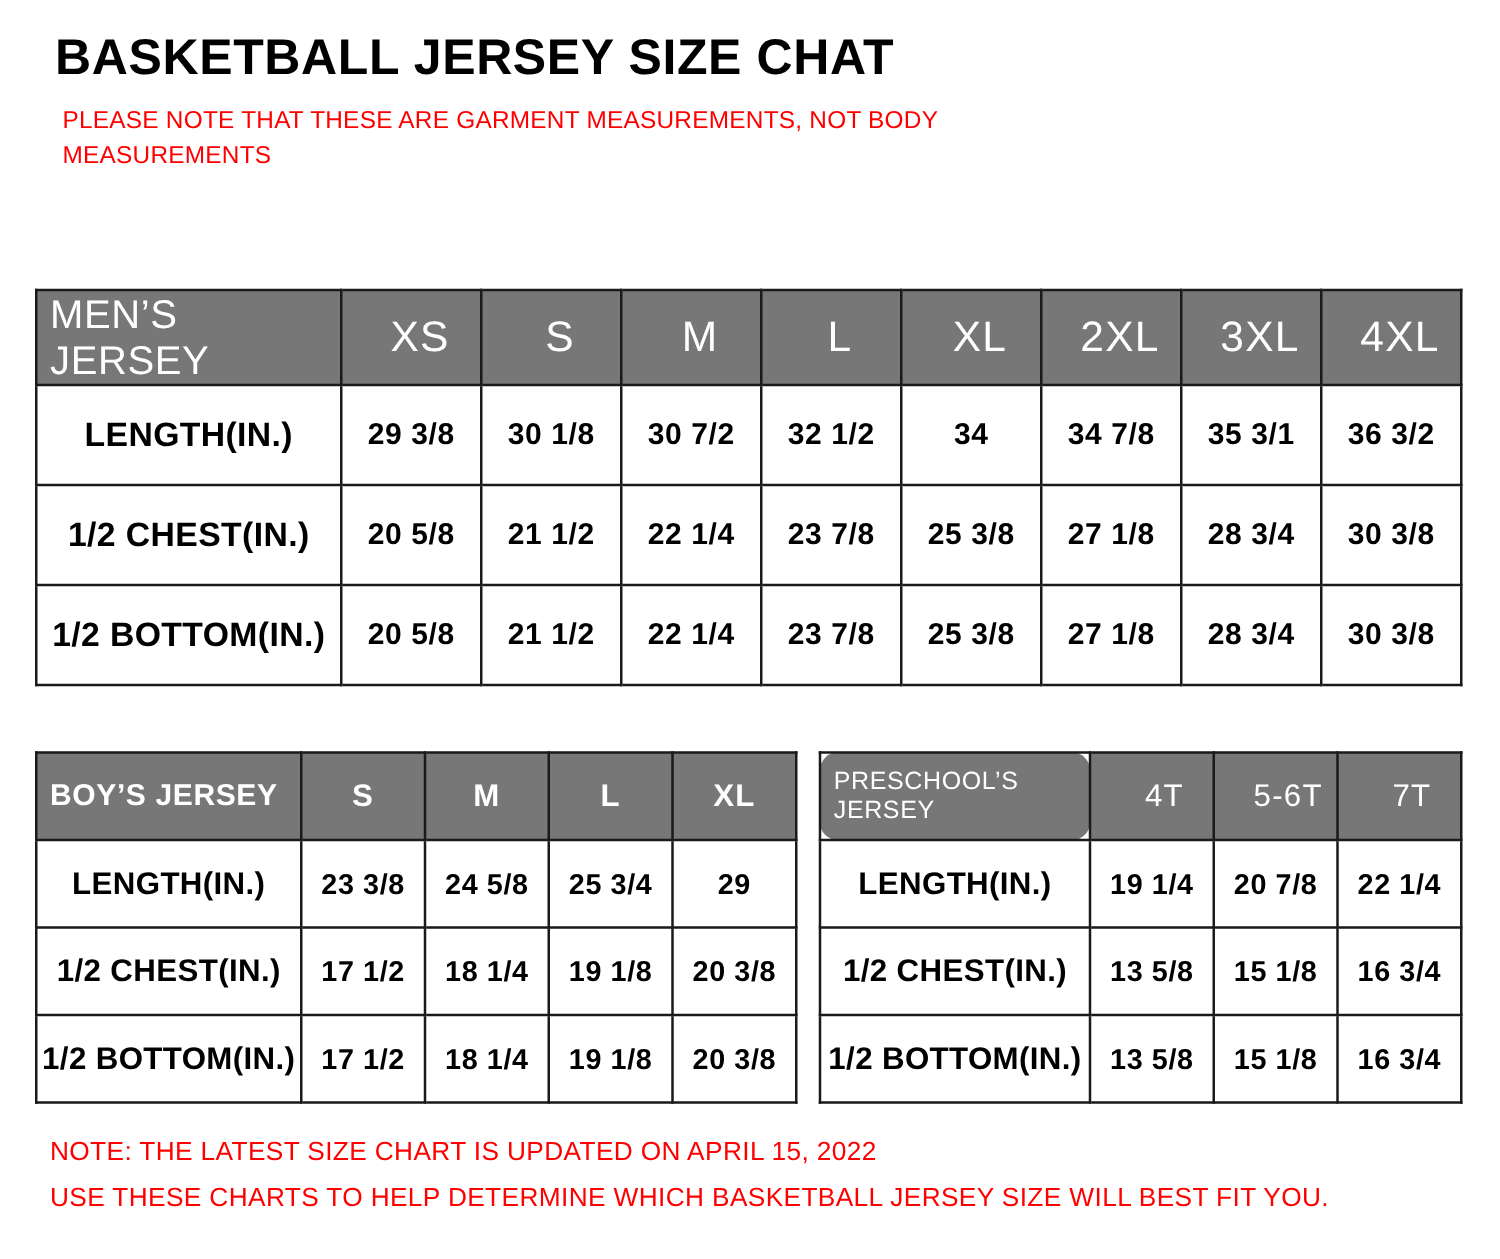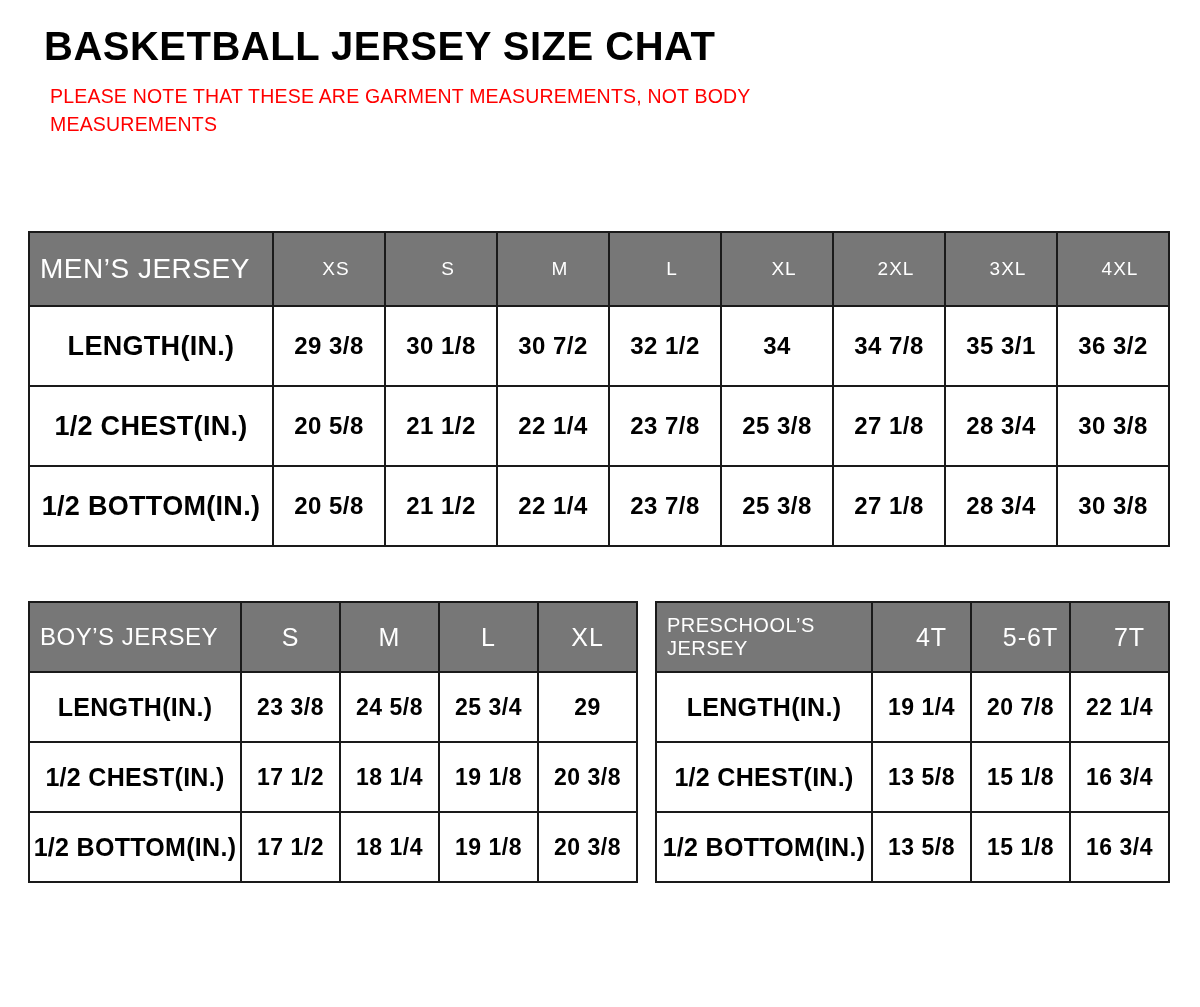--- a/index.html
+++ b/index.html
@@ -61,26 +61,26 @@
   .men-wrap {
     position: absolute;
     left: 28px;
     top: 207px;
   }
   .men-table {
     width: 1140px;
   }
   .men-table .hdr td {
     height: 72px;
-    font-size: 19px;
+    font-size: 34px;
     letter-spacing: 1px;
     padding-left: 14px;
   }
   .men-table .hdr td.rowlabel {
-    font-size: 28px;
+    font-size: 32px;
     letter-spacing: 0.5px;
     padding-left: 10px;
     text-align: left;
   }
   .men-table td.rowlabel {
     font-size: 27px;
     text-align: center;
     letter-spacing: 0.3px;
   }
   .men-table tbody td {
@@ -107,38 +107,40 @@
     letter-spacing: 0.5px;
   }
   .boy-table td.rowlabel {
     font-size: 25px;
     letter-spacing: 0.3px;
   }
   .boy-table tbody td {
     height: 68px;
     font-size: 23px;
     letter-spacing: 0.5px;
+    font-weight: bold;
   }
   .pre-wrap {
     position: absolute;
     left: 655px;
     top: 577px;
   }
   .pre-table { width: 513px; }
   .pre-table .hdr td {
     height: 68px;
     font-size: 25px;
     letter-spacing: 1px;
     padding-left: 20px;
   }
   .pre-table .hdr td.rowlabel {
     font-size: 20px;
     text-align: left;
     padding-left: 10px;
     letter-spacing: 0.5px;
+    border-radius: 14px;
   }
   .pre-table td.rowlabel {
     font-size: 25px;
     letter-spacing: 0.3px;
   }
   .pre-table tbody td {
     height: 68px;
     font-size: 23px;
     letter-spacing: 0.5px;
   }
@@ -296,14 +298,18 @@
         <tr>
           <td class="rowlabel">1/2  BOTTOM(IN.)</td>
           <td>13  5/8</td>
           <td>15  1/8</td>
           <td>16  3/4</td>
         </tr>
       </tbody>
     </table>
   </div>
 
+  <div class="footer">
+    <div>NOTE: THE LATEST SIZE CHART IS UPDATED ON APRIL 15, 2022</div>
+    <div>USE THESE CHARTS TO HELP DETERMINE WHICH  BASKETBALL JERSEY  SIZE WILL BEST FIT YOU.</div>
+  </div>
 
 </div>
 
 </body></html>

